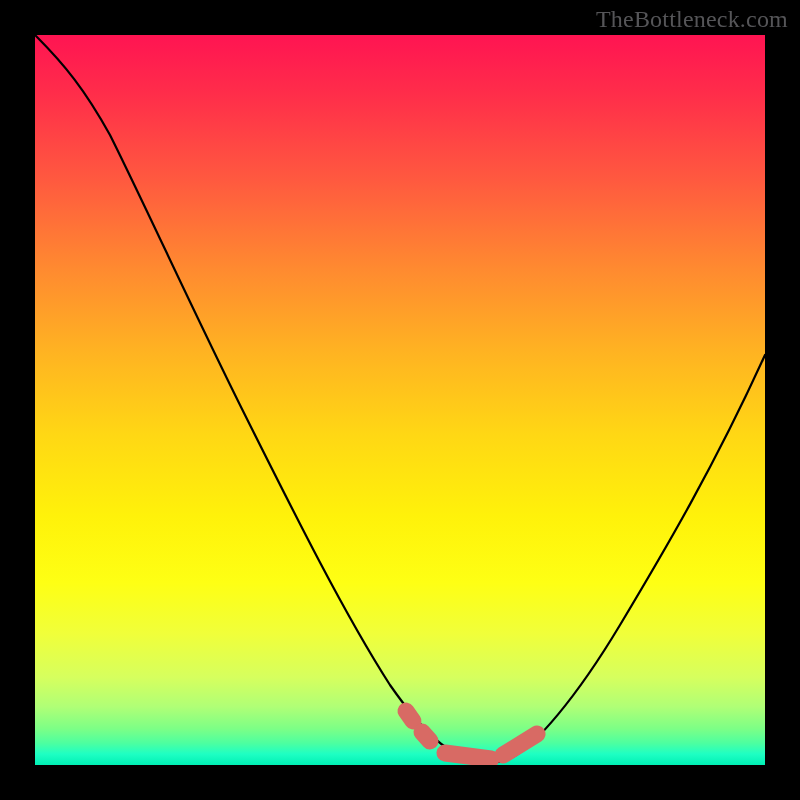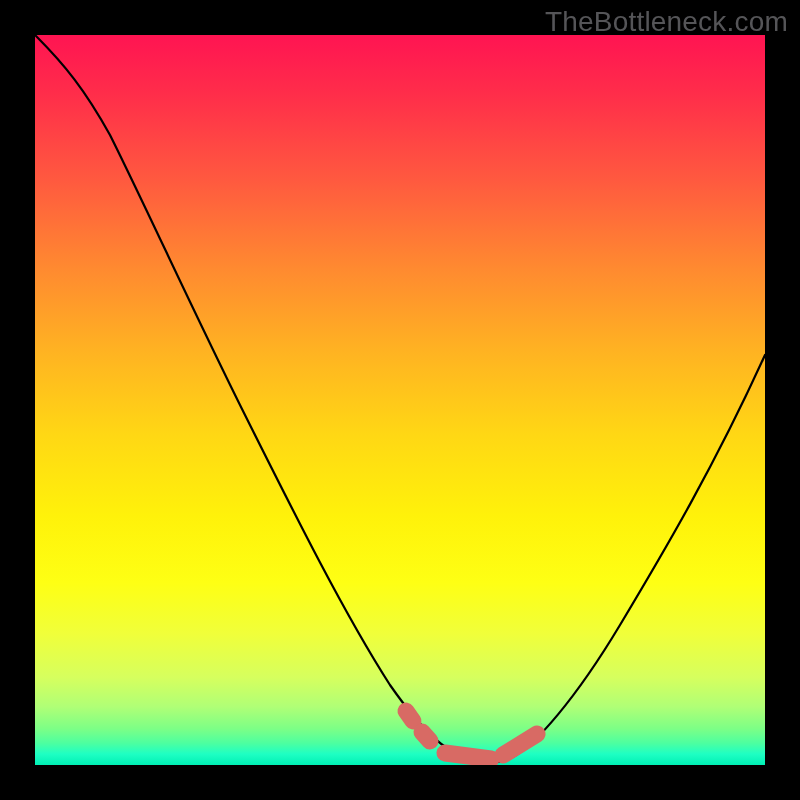--- a/index.html
+++ b/index.html
@@ -13,22 +13,22 @@
   .stage {
     position: relative;
     width: 800px;
     height: 800px;
     background: #000000;
   }
   .watermark {
     position: absolute;
     top: 6px;
     right: 12px;
-    font-family: Liberation Sans, sans-serif;
-    font-size: 28px;
+    font-family: Liberation Serif, serif;
+    font-size: 24px;
     font-weight: 500;
     color: #555558;
     letter-spacing: 0.2px;
     z-index: 30;
     text-align: right;
   }
   .plot {
     position: absolute;
     left: 35px;
     top: 35px;

